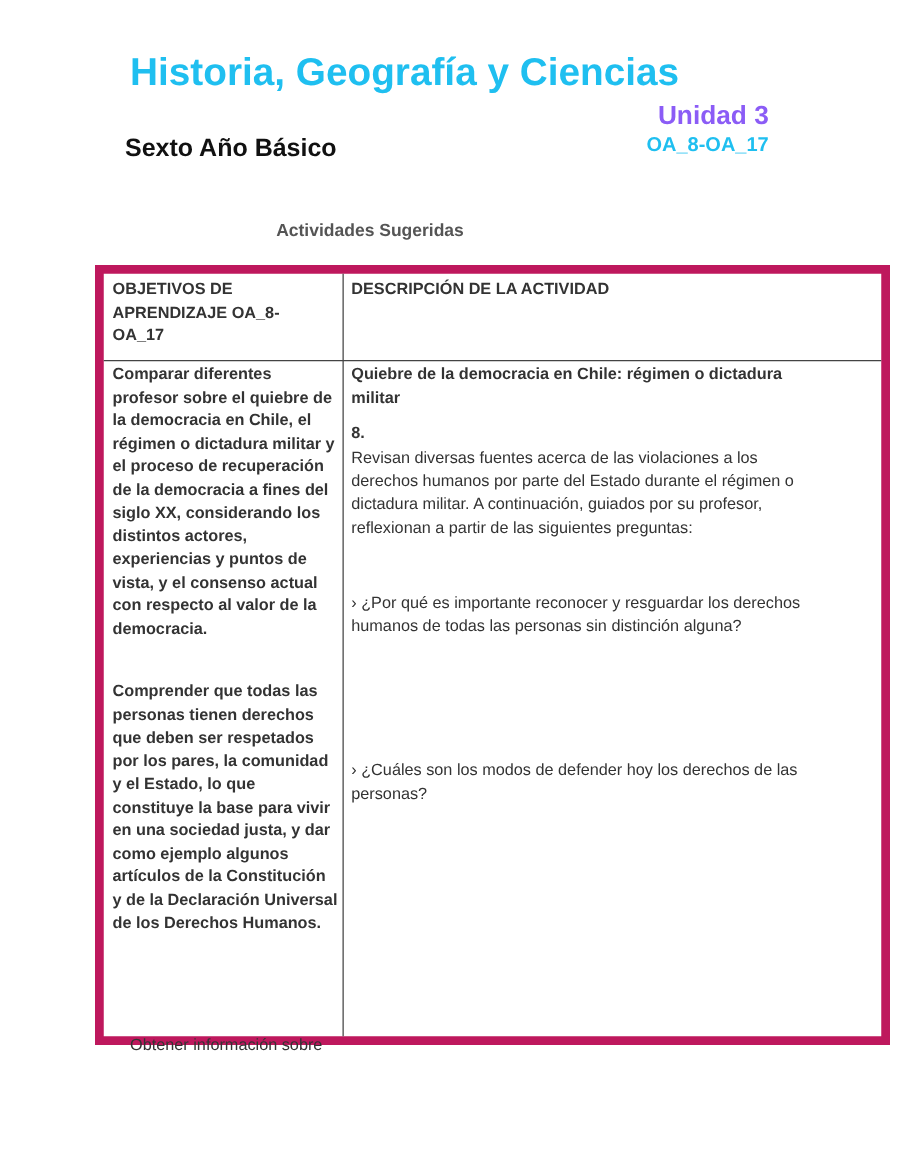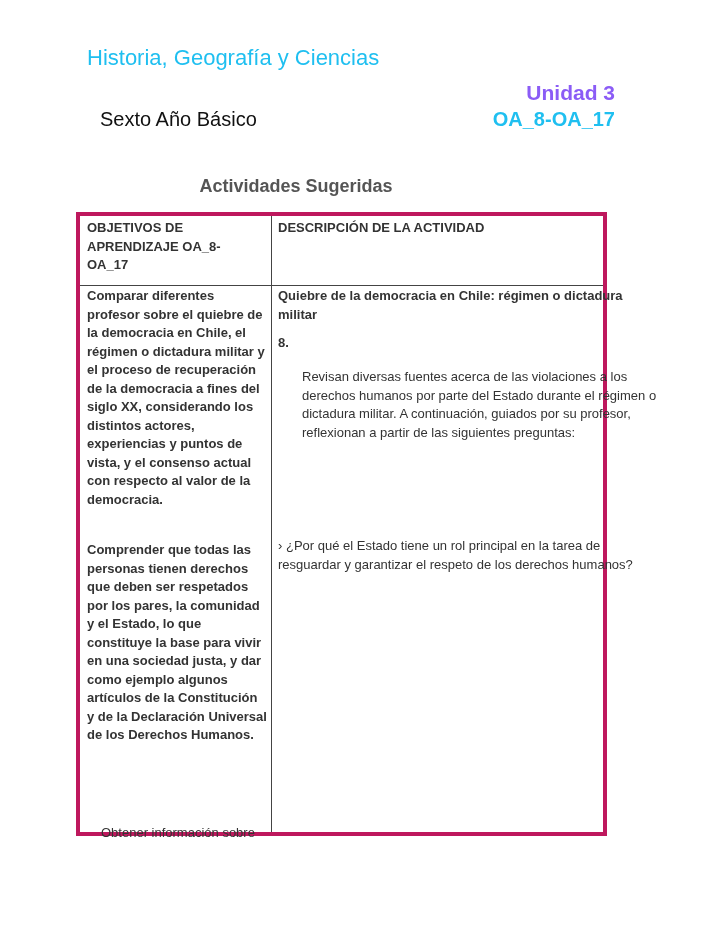--- a/index.html
+++ b/index.html
@@ -1,26 +1,26 @@
 <!DOCTYPE html>
 <html><head>
 <meta charset="utf-8">
 <style>
   html, body { margin:0; padding:0; background:#ffffff; }
   body { width:720px; height:932px; position:relative; overflow:hidden;
          font-family:"Liberation Sans", sans-serif; color:#333; }
-  .title { position:absolute; left:87px; top:42px; font-size:22px; font-weight:normal;
+  .title { position:absolute; left:104px; top:42px; font-size:31px; font-weight:bold;
            color:#1fbff0; line-height:31px; }
   .unit { position:absolute; right:105px; top:81px; font-size:21px; font-weight:bold; color:#8b5cf6; text-align:right; }
-  .grade { position:absolute; left:100px; top:108px; font-size:20px; font-weight:normal; color:#111; }
-  .oa { position:absolute; right:105px; top:108px; font-size:20px; font-weight:bold; color:#1fbff0;margin-left:12px; }
+  .grade { position:absolute; left:100px; top:108px; font-size:20px; font-weight:bold; color:#111; }
+  .oa { position:absolute; right:105px; top:108px; font-size:16px; font-weight:bold; color:#1fbff0;margin-left:12px; }
   .section { position:absolute; left:0; width:592px; top:176px; text-align:center;
-             font-size:18px; font-weight:bold; color:#555; }
-  .table { position:absolute; left:76px; top:212px; width:531px; height:624px;
-           border:4px solid #be185d; box-sizing:border-box; }
+             font-size:14px; font-weight:bold; color:#555; }
+  .table { position:absolute; left:76px; top:212px; width:636px; height:624px;
+           border:7px solid #be185d; box-sizing:border-box; }
   .vline { position:absolute; left:191px; top:0; bottom:0; border-left:1px solid #444; }
   .hline { position:absolute; left:0; right:0; top:69px; border-top:1px solid #444; }
   .cell { position:absolute; font-size:13px; line-height:18.5px; color:#333; }
   .c1 { left:7px; width:180px; }
   .c2 { left:198px; width:360px; }
   .b { font-weight:bold; }
 </style>
 </head>
 <body>
 
@@ -39,15 +39,16 @@
 
   <div class="cell c1 b" style="top:3px;width:150px;">OBJETIVOS DE APRENDIZAJE OA_8-OA_17</div>
   <div class="cell c2 b" style="top:3px;text-align:left;">DESCRIPCIÓN DE LA ACTIVIDAD</div>
 
   <div class="cell c1 b" style="top:71px;">Comparar diferentes profesor sobre el quiebre de la democracia en Chile, el régimen o dictadura militar y el proceso de recuperación de la democracia a fines del siglo XX, considerando los distintos actores, experiencias y puntos de vista, y el consenso actual con respecto al valor de la democracia.</div>
   <div class="cell c1 b" style="top:325px;">Comprender que todas las personas tienen derechos que deben ser respetados por los pares, la comunidad y el Estado, lo que constituye la base para vivir en una sociedad justa, y dar como ejemplo algunos artículos de la Constitución y de la Declaración Universal de los Derechos Humanos.</div>
   <div class="cell c1" style="top:608px;margin-left:14px;">Obtener información sobre</div>
 
   <div class="cell c2 b" style="top:71px;">Quiebre de la democracia en Chile: régimen o dictadura militar</div>
   <div class="cell c2 b" style="top:118px;">8.</div>
-  <div class="cell c2" style="top:152px;margin-left:24px;">Revisan diversas fuentes acerca de las violaciones a los derechos humanos por parte del Estado durante el régimen o dictadura militar. A continuación, guiados por su profesor, reflexionan a partir de las siguientes preguntas:</div>
-  <div class="cell c2" style="top:321px;">› ¿Por qué el Estado tiene un rol principal en la tarea de resguardar y garantizar el respeto de los derechos humanos?</div>
+  <div class="cell c2" style="top:138px;">Revisan diversas fuentes acerca de las violaciones a los derechos humanos por parte del Estado durante el régimen o dictadura militar. A continuación, guiados por su profesor, reflexionan a partir de las siguientes preguntas:</div>
+  <div class="cell c2" style="top:254px;">› ¿Por qué es importante reconocer y resguardar los derechos humanos de todas las personas sin distinción alguna?</div>
+  <div class="cell c2" style="top:388px;">› ¿Cuáles son los modos de defender hoy los derechos de las personas?</div>
 </div>
 
 </body></html>

